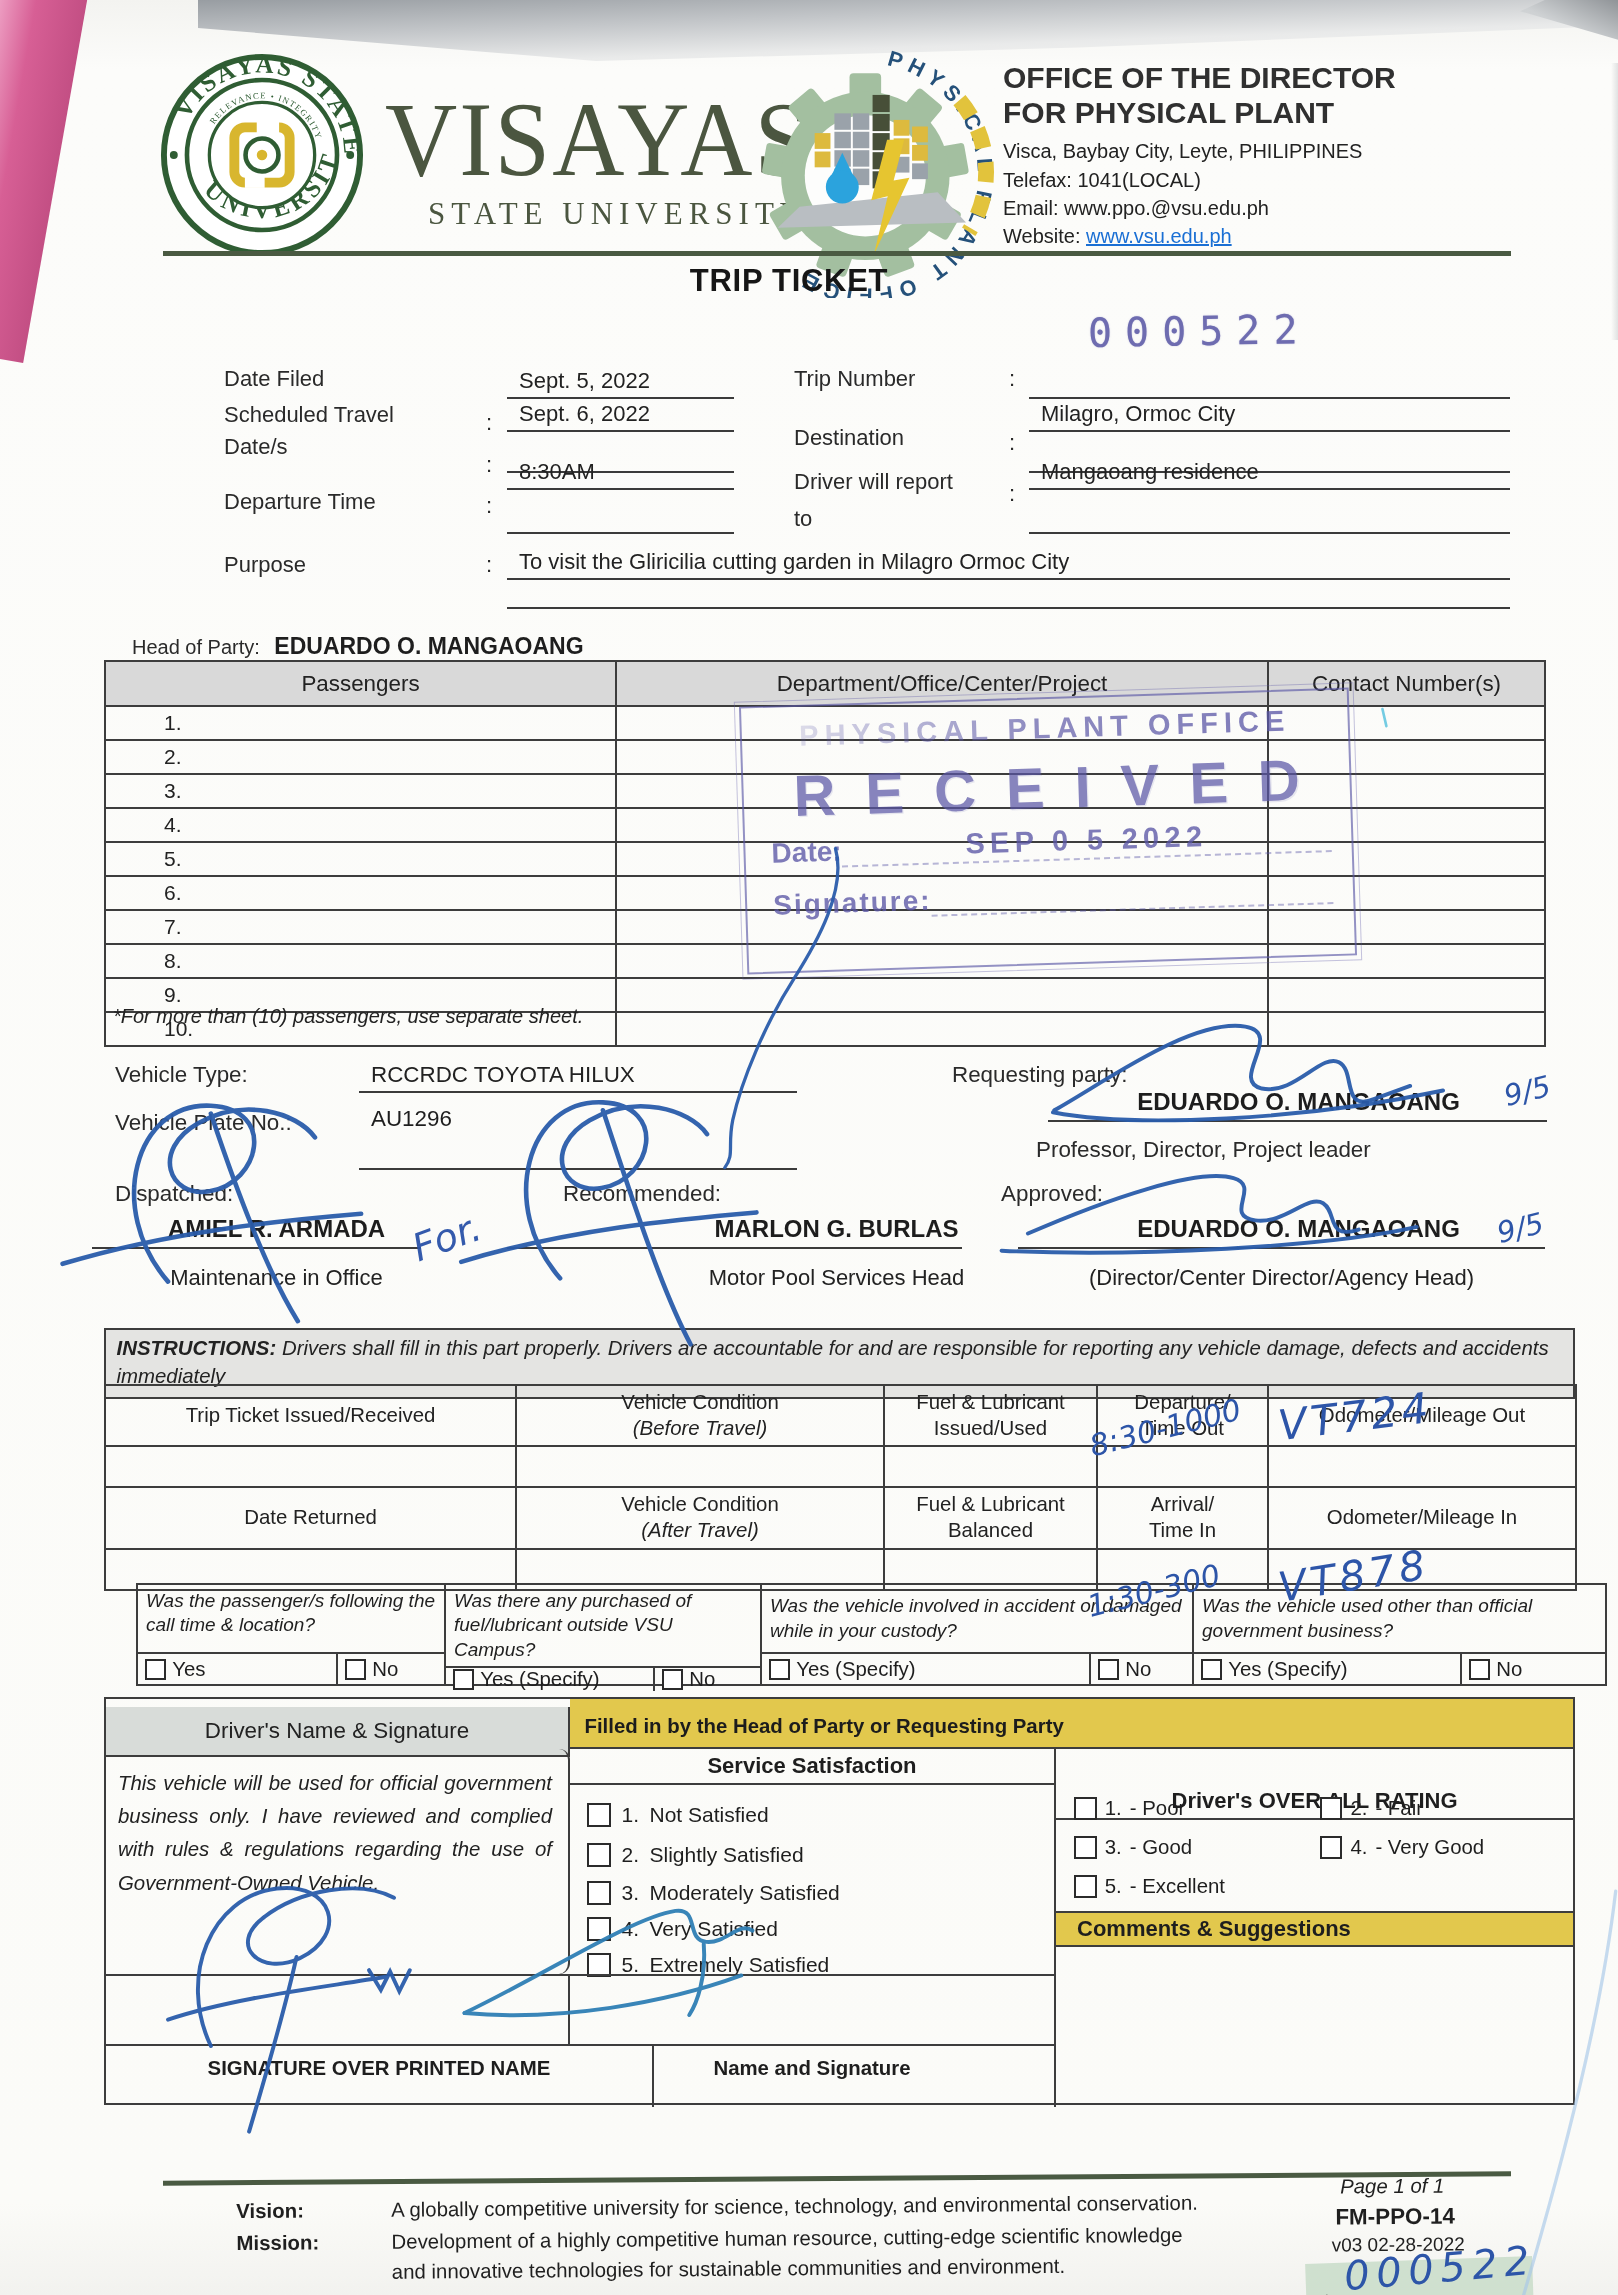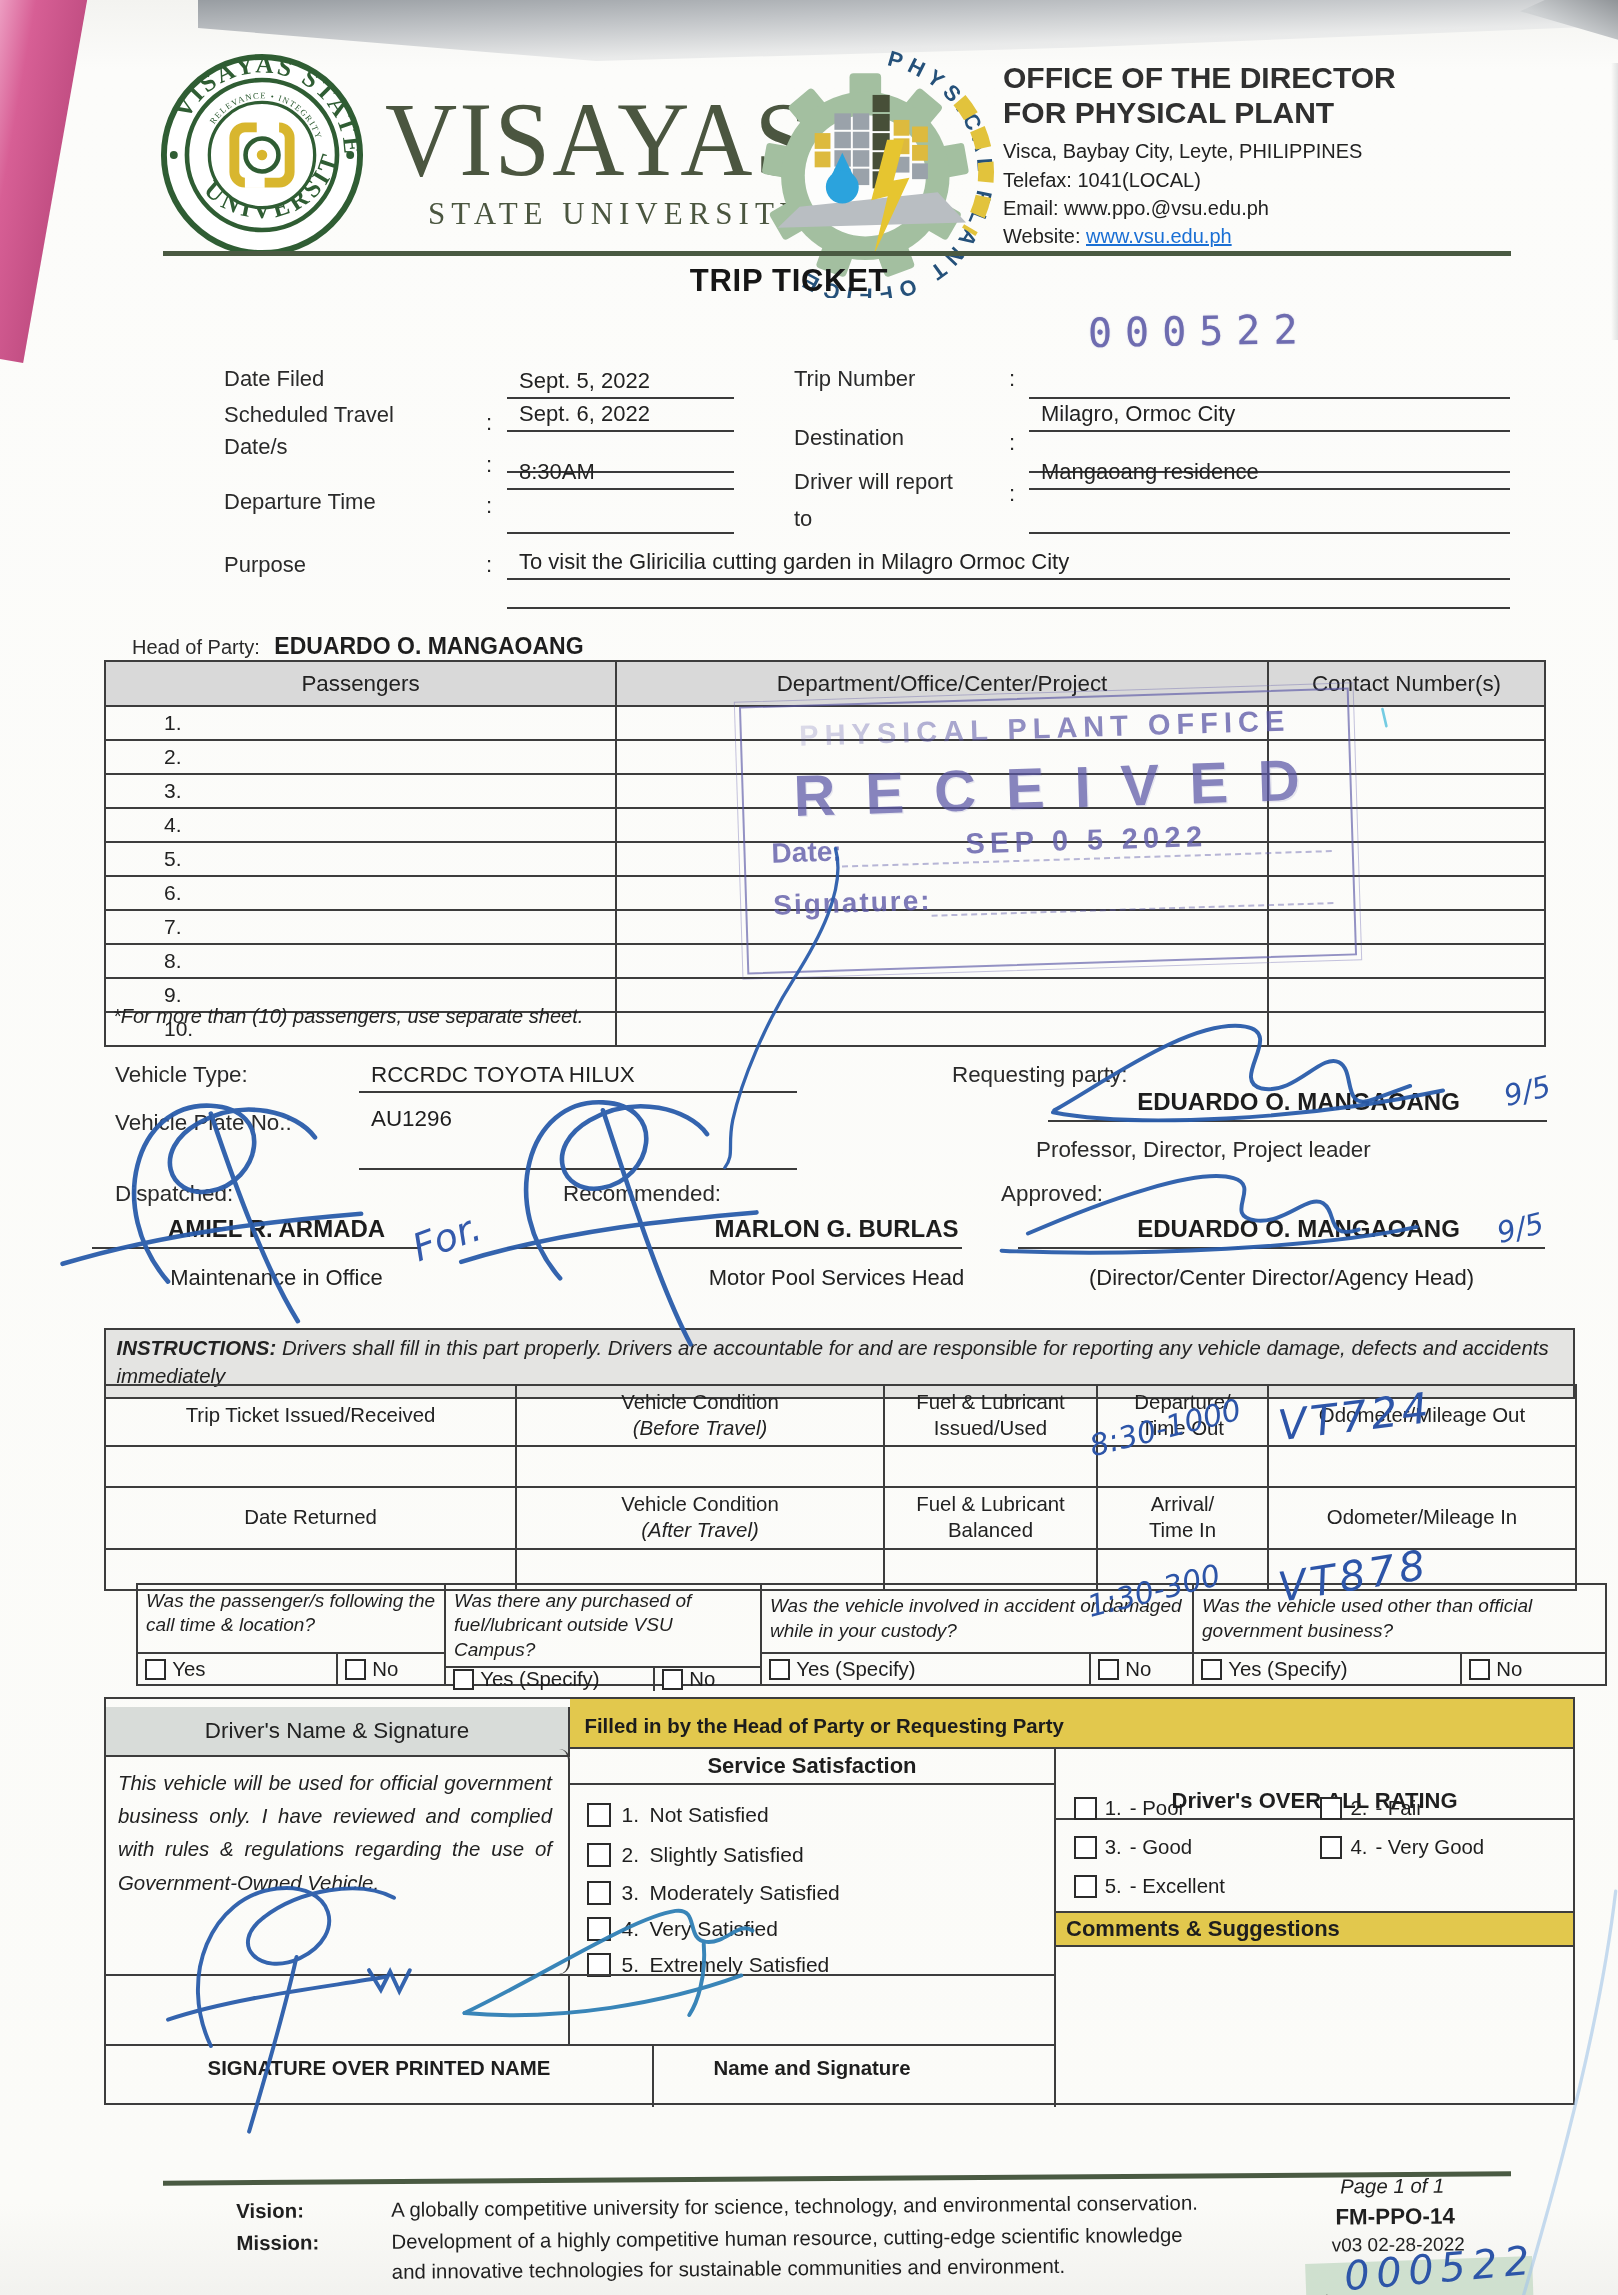--- a/index.html
+++ b/index.html
@@ -86,21 +86,21 @@
     padding:0 0 9.2px 14.5px;font-size:20.4px;font-weight:bold;color:#1c1c1c;}
   .decl{border-right:2px solid #3d3d3d;padding:18.4px 16px 0 12px;font-size:20.4px;font-style:italic;
     line-height:1.62;text-align:justify;color:#222;border-radius:11px;}
   .midttl{border-right:2px solid #3d3d3d;border-bottom:2px solid #3d3d3d;display:flex;align-items:center;
     justify-content:center;font-size:22px;font-weight:bold;}
   .svcitem{position:absolute;display:flex;align-items:center;gap:10.5px;font-size:21px;}
   .svcitem .cb{width:20px;height:20px;}
   .rate{position:absolute;display:flex;align-items:center;gap:8px;font-size:20.4px;}
   .rate .cb{width:18.4px;height:18.4px;}
   .cmt-banner{background:#e2c84d;border-top:2px solid #3d3d3d;border-bottom:2px solid #3d3d3d;
-    display:flex;align-items:center;padding-left:10px;font-size:22px;font-weight:bold;}
+    display:flex;align-items:center;padding-left:21px;font-size:22px;font-weight:bold;}
   .siglbl{border-top:2px solid #3d3d3d;border-right:2px solid #3d3d3d;text-align:center;
     font-size:20.4px;font-weight:bold;padding-top:10.5px;}
   .sigbox{border-top:2px solid #3d3d3d;border-right:2px solid #3d3d3d;}
   
   .f-rule{left:163px;top:2176px;width:1348px;height:4.6px;background:#4a5a42;transform:rotate(-.4deg);}
   .fline{font-size:20.4px;color:#1f1f1f;}
   .fb{font-weight:bold;}
   .fitalic{font-style:italic;}
   .no-box{left:1306px;top:2260px;width:227px;height:54px;background:#cfe0cf;transform:rotate(-2deg);z-index:3;}
   .no-lab{position:absolute;left:8px;bottom:5.3px;font-size:18.4px;font-style:italic;color:#333;}

